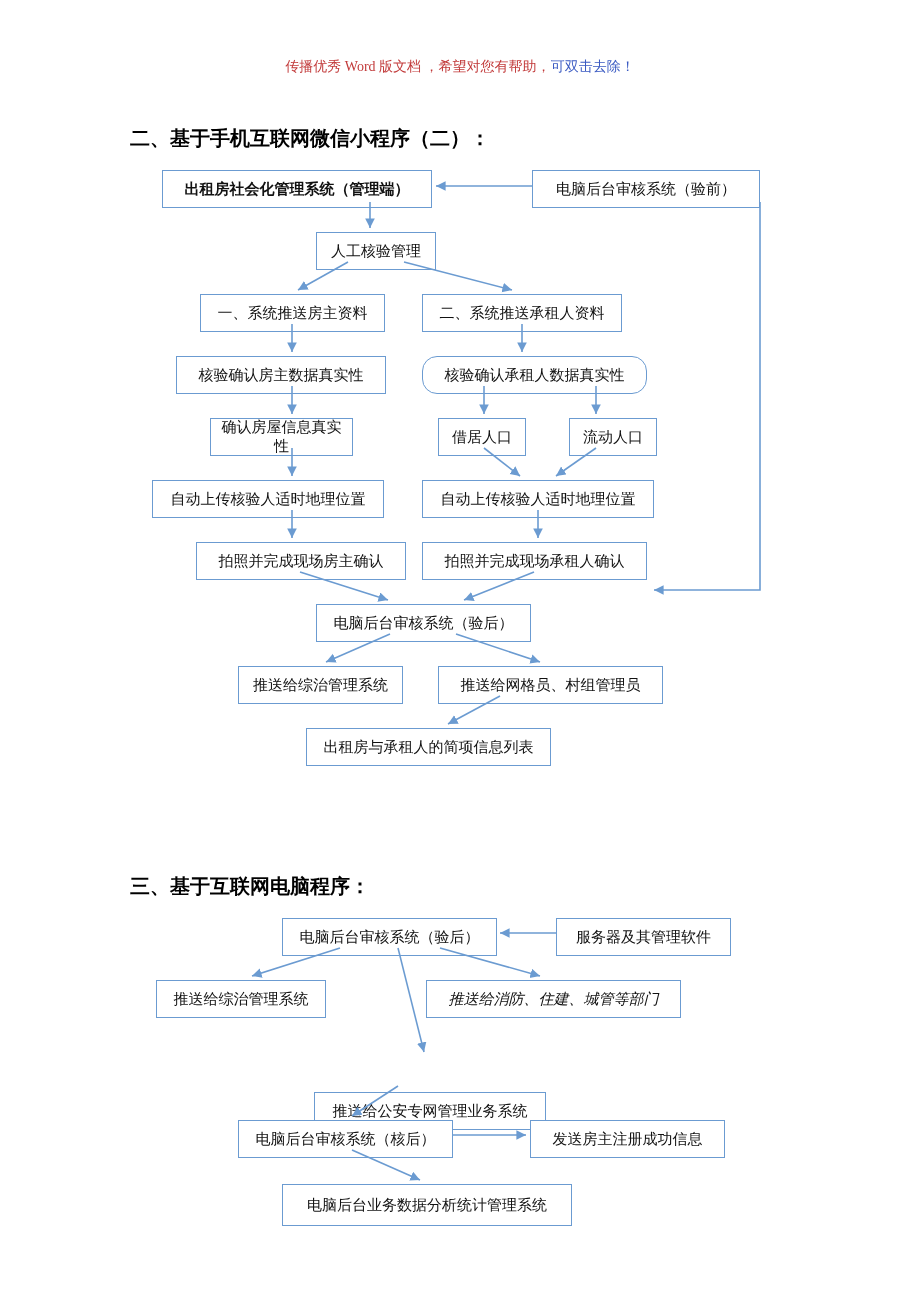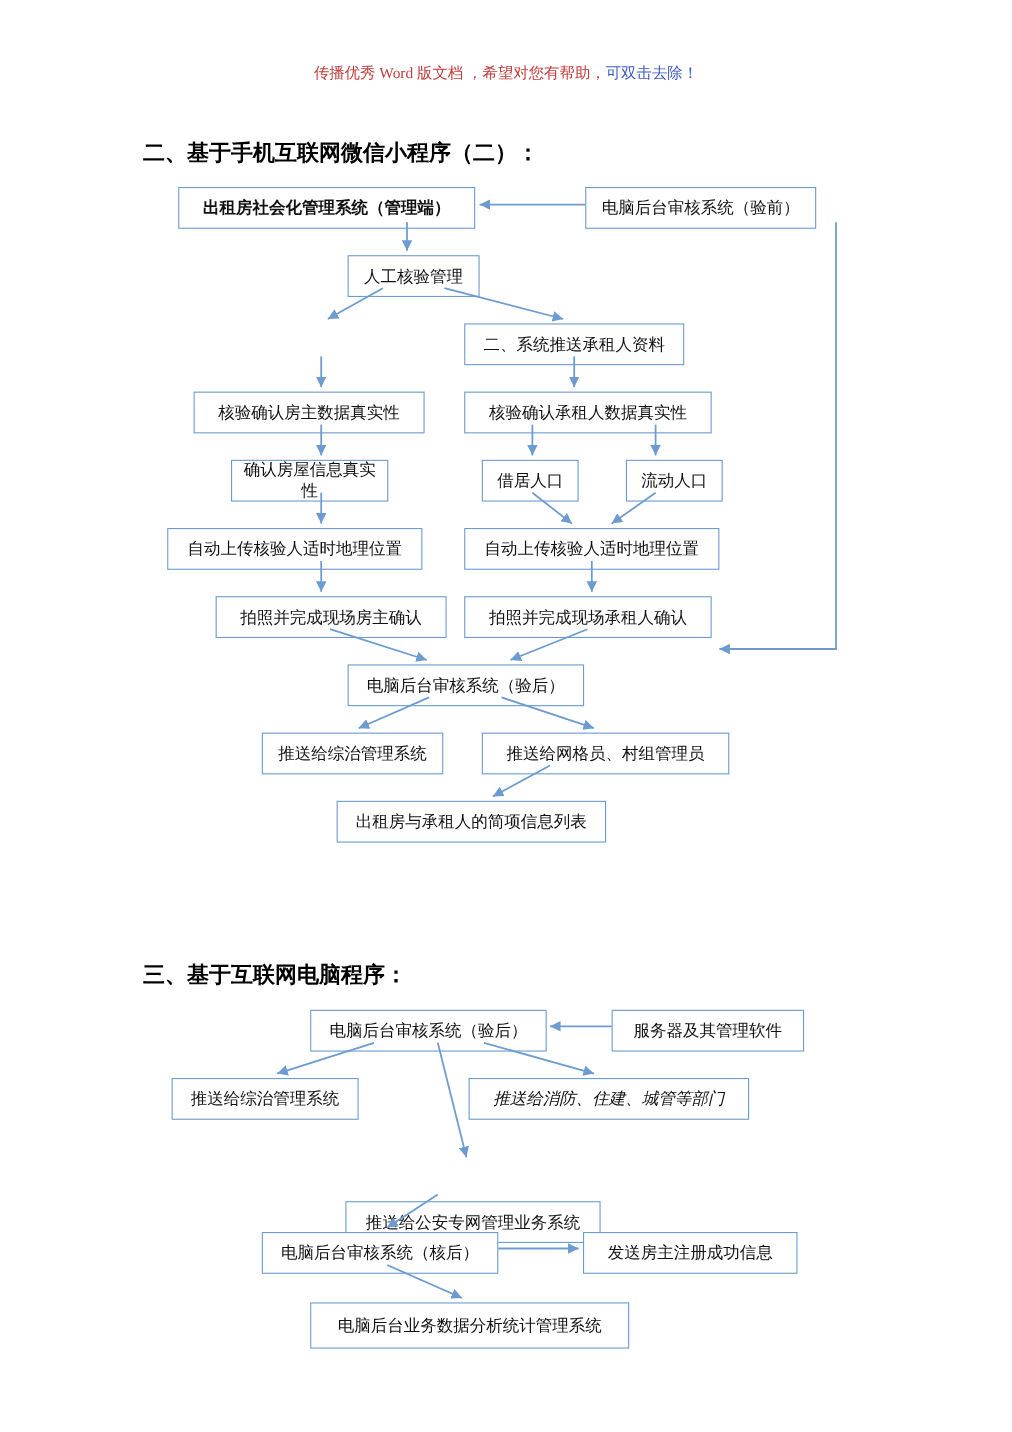--- a/index.html
+++ b/index.html
@@ -63,25 +63,26 @@
 <div class="page">
 
   <div class="watermark">
     <span class="w1">传播优秀 Word 版文档 ，希望对您有帮助，</span><span class="w2">可双击去除！</span>
   </div>
 
   <div id="h1" class="heading">二、基于手机互联网微信小程序（二）：</div>
   <div id="h2" class="heading">三、基于互联网电脑程序：</div>
 
   <div class="box bold" style="left:162px; top:170px; width:270px; height:32px;">出租房社会化管理系统（管理端）</div>
-  <div class="box" style="left:532px; top:170px; width:210px; height:32px;">电脑后台审核系统（验前）</div>
+  <div class="box" style="left:532px; top:170px; width:228px; height:32px;">电脑后台审核系统（验前）</div>
   <div class="box" style="left:316px; top:232px; width:120px; height:30px;">人工核验管理</div>
+  <div class="box" style="left:200px; top:294px; width:185px; height:30px;">一、系统推送房主资料</div>
   <div class="box" style="left:422px; top:294px; width:200px; height:30px;">二、系统推送承租人资料</div>
   <div class="box" style="left:176px; top:356px; width:210px; height:30px;">核验确认房主数据真实性</div>
-  <div class="box" style="left:422px; top:356px; width:225px; height:30px;">核验确认承租人数据真实性</div>
+  <div class="box" style="left:422px; top:356px; width:225px; height:30px;border-radius:15px;">核验确认承租人数据真实性</div>
   <div class="box" style="left:210px; top:418px; width:143px; height:30px;">确认房屋信息真实性</div>
   <div class="box" style="left:438px; top:418px; width:88px; height:30px;">借居人口</div>
   <div class="box" style="left:552px; top:418px; width:88px; height:30px;margin-left:17px;">流动人口</div>
   <div class="box" style="left:152px; top:480px; width:232px; height:30px;">自动上传核验人适时地理位置</div>
   <div class="box" style="left:422px; top:480px; width:232px; height:30px;">自动上传核验人适时地理位置</div>
   <div class="box" style="left:196px; top:542px; width:210px; height:30px;">拍照并完成现场房主确认</div>
   <div class="box" style="left:422px; top:542px; width:225px; height:30px;">拍照并完成现场承租人确认</div>
   <div class="box" style="left:316px; top:604px; width:215px; height:30px;">电脑后台审核系统（验后）</div>
   <div class="box" style="left:238px; top:666px; width:165px; height:30px;">推送给综治管理系统</div>
   <div class="box" style="left:438px; top:666px; width:225px; height:30px;">推送给网格员、村组管理员</div>

